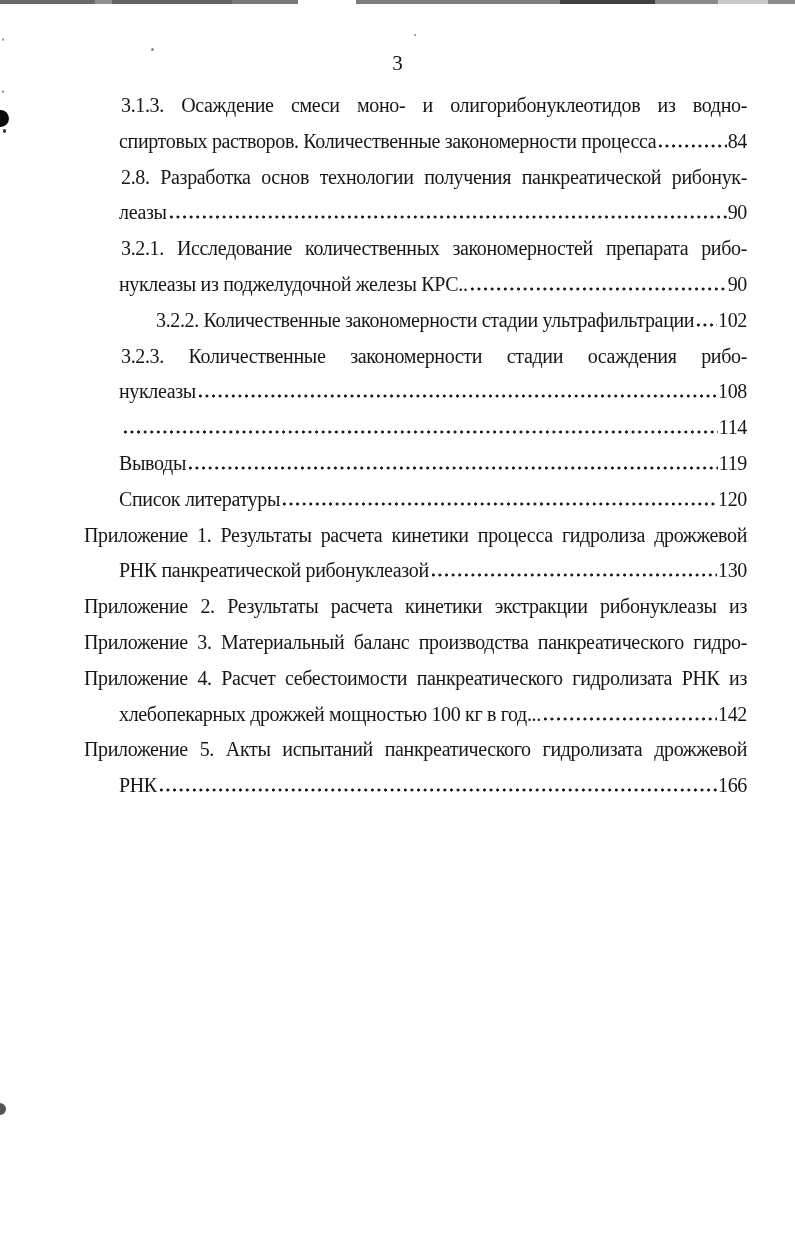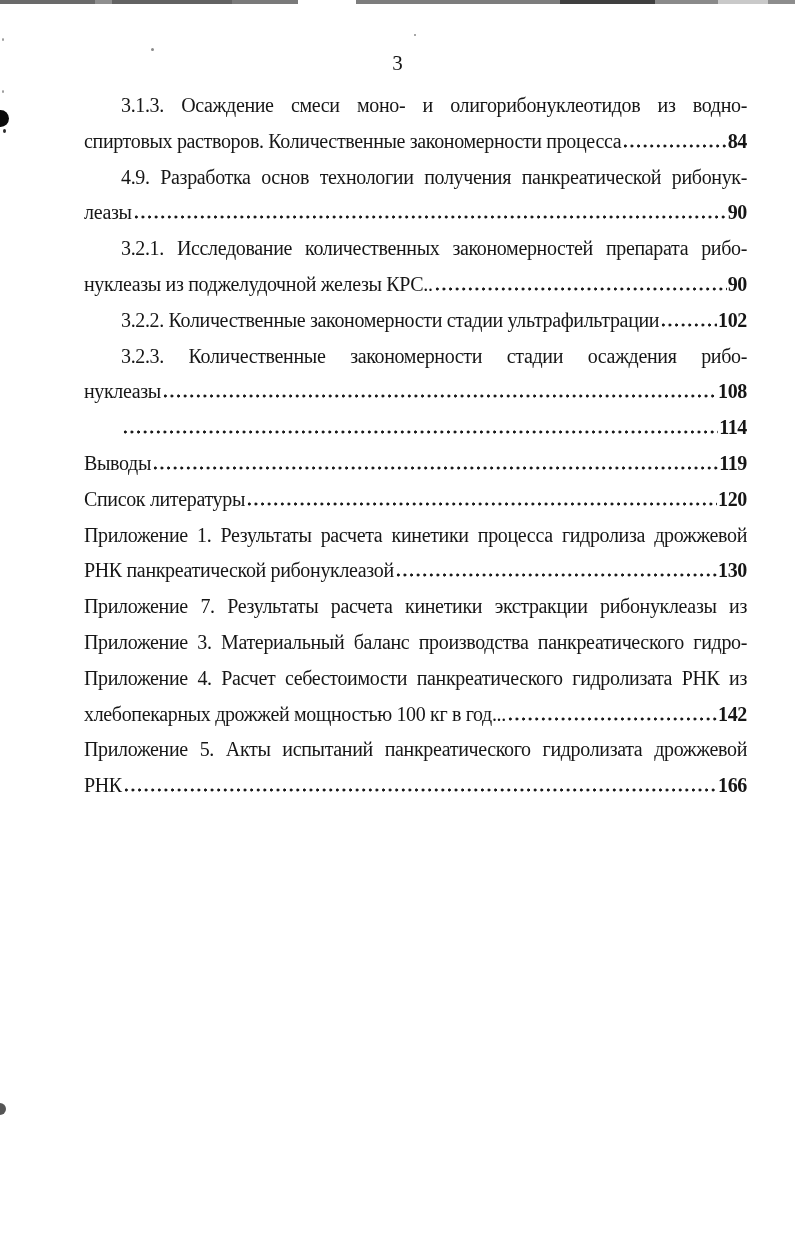--- a/index.html
+++ b/index.html
@@ -87,22 +87,22 @@
   .line.indent { padding-left: 37px; }
   .line.just {
     text-align: justify;
     text-align-last: justify;
   }
   .line.dotline {
     display: flex;
     align-items: baseline;
     white-space: nowrap;
   }
-  .dotline .t  { flex: 0 0 auto; }
-  .dotline .pg { flex: 0 0 auto; font-weight: bold; }
+  .dotline .t  { flex: 0 0 auto; margin-left: 35px; }
+  .dotline .pg { flex: 0 0 auto; }
   .leader {
     flex: 1 1 auto;
     min-width: 8px;
     height: 4px;
     margin: 0 1px 0 2px;
     background-image: radial-gradient(circle at 2.2px 2px, #1a1a1a 1.35px, rgba(0,0,0,0) 1.75px);
     background-size: 6.6px 4px;
     background-repeat: repeat-x;
     background-position: left bottom;
   }
@@ -124,21 +124,21 @@
 <div class="toc">
 
   <div class="line just indent">3.1.3. Осаждение смеси моно- и олигорибонуклеотидов из водно-</div>
 
   <div class="line dotline">
     <span class="t">спиртовых растворов. Количественные закономерности процесса</span>
     <span class="leader"></span>
     <span class="pg">84</span>
   </div>
 
-  <div class="line just indent">4.9. Разработка основ технологии получения панкреатической рибонук-</div>
+  <div class="line just indent">2.8. Разработка основ технологии получения панкреатической рибонук-</div>
 
   <div class="line dotline">
     <span class="t">леазы</span>
     <span class="leader"></span>
     <span class="pg">90</span>
   </div>
 
   <div class="line just indent">3.2.1. Исследование количественных закономерностей препарата рибо-</div>
 
   <div class="line dotline">
@@ -179,21 +179,21 @@
   </div>
 
   <div class="line just">Приложение 1. Результаты расчета кинетики процесса гидролиза дрожжевой</div>
 
   <div class="line dotline">
     <span class="t">РНК панкреатической рибонуклеазой</span>
     <span class="leader"></span>
     <span class="pg">130</span>
   </div>
 
-  <div class="line just">Приложение 7. Результаты расчета кинетики экстракции рибонуклеазы из</div>
+  <div class="line just">Приложение 2. Результаты расчета кинетики экстракции рибонуклеазы из</div>
 
 
   <div class="line just">Приложение 3. Материальный баланс производства панкреатического гидро-</div>
 
 
   <div class="line just">Приложение 4. Расчет себестоимости панкреатического гидролизата РНК из</div>
 
   <div class="line dotline">
     <span class="t">хлебопекарных дрожжей мощностью 100 кг в год...</span>
     <span class="leader"></span>

